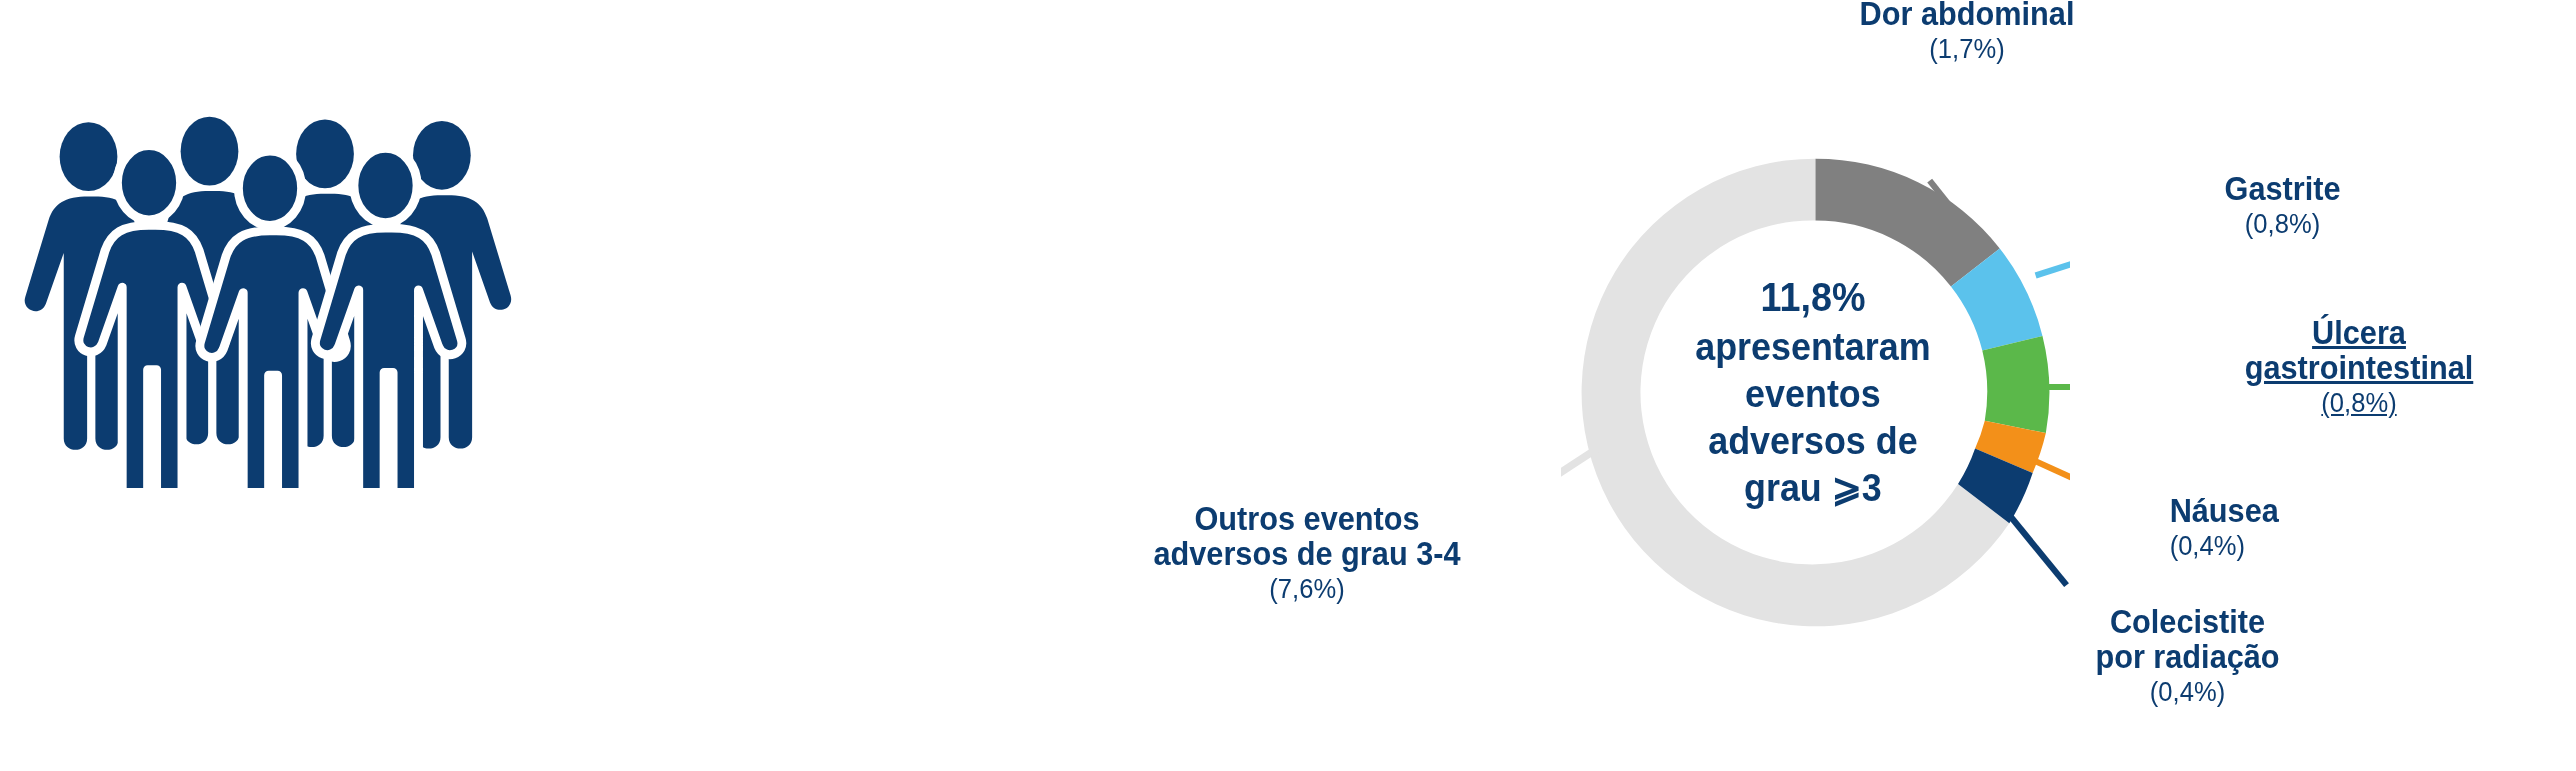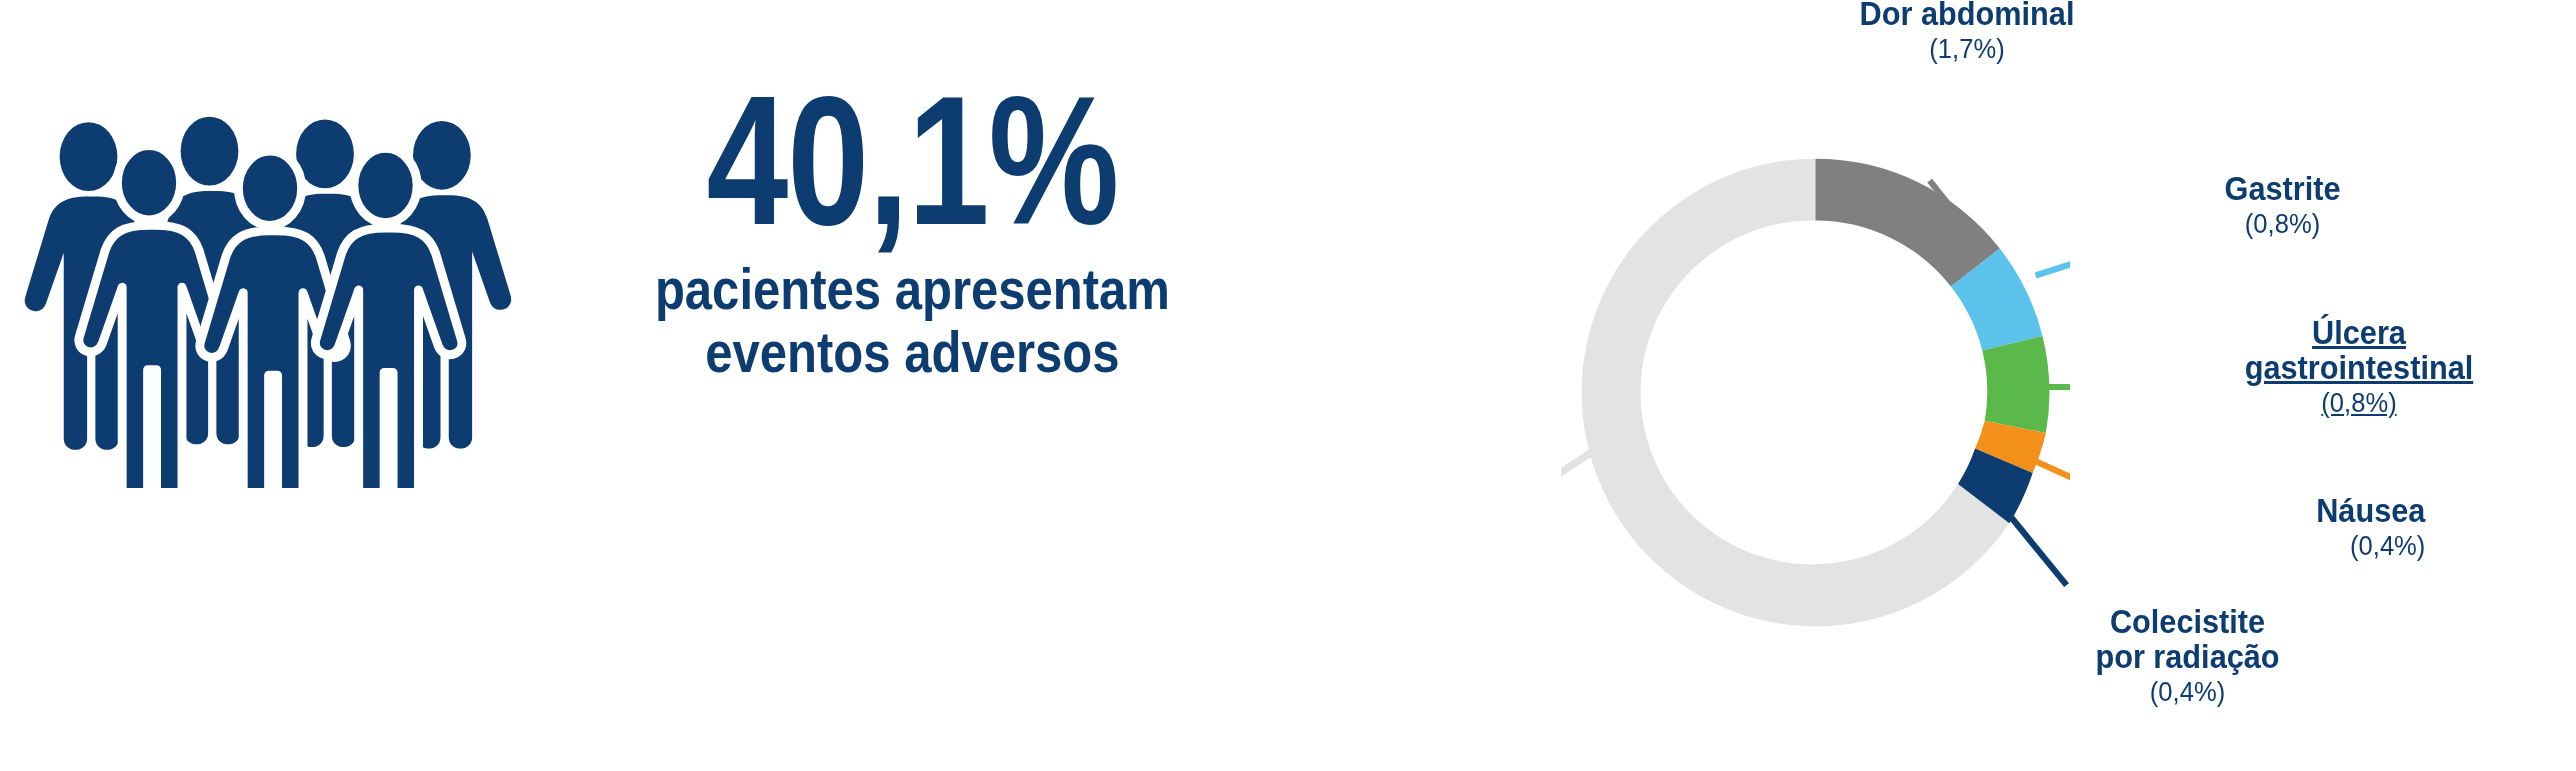--- a/index.html
+++ b/index.html
@@ -63,21 +63,21 @@
     font-size:27.5px;font-weight:400;line-height:1.12;margin-top:2.1px;
     font-family:"Liberation Sans Narrow","Liberation Sans",sans-serif;
     transform:scaleX(0.93);transform-origin:center top;
   }
   .callout.center{text-align:center;}
   .callout.left{text-align:center;}
 
   #callout-dor-abdominal{left:1740px;top:-2.8px;width:454px;text-align:center;}
   #callout-gastrite{left:2145px;top:172px;width:275px;}
   #callout-ulcera{left:2187px;top:316px;width:344px;text-align:center;text-decoration:underline;}
-  #callout-nausea{left:2160px;top:494px;width:275px;text-align:right;}
+  #callout-nausea{left:2160px;top:494px;width:275px;text-align:left;}
   #callout-colecistite{left:1995px;top:605px;width:385px;text-align:center;}
   #callout-outros{left:1032px;top:502px;width:550px;text-align:center;}
 </style>
 </head>
 <body>
 
 <div class="infographic">
 
   <svg id="people-icon" viewBox="0 0 760 560" xmlns="http://www.w3.org/2000/svg" aria-hidden="true">
     <g fill="#0C3C70">
@@ -107,25 +107,20 @@
         <ellipse cx="372" cy="124" rx="46" ry="54"></ellipse>
         <path d="M372 186 c-38 0 -55 11 -64 37 l-37 124 c-7 22 24 33 33 11 l29 -82 l0 0 l0 294 c0 24 37 24 37 0 l0 -174 l13 0 l0 174 c0 24 37 24 37 0 l0 -294 l29 82 c9 22 40 11 33 -11 l-37 -124 c-9 -26 -26 -37 -64 -37 z"></path>
       </g>
       <g stroke="#FFFFFF" stroke-width="13" stroke-linejoin="round">
         <ellipse cx="540" cy="120" rx="46" ry="54"></ellipse>
         <path d="M540 182 c-38 0 -55 11 -64 37 l-37 124 c-7 22 24 33 33 11 l29 -82 l0 0 l0 294 c0 24 37 24 37 0 l0 -174 l13 0 l0 174 c0 24 37 24 37 0 l0 -294 l29 82 c9 22 40 11 33 -11 l-37 -124 c-9 -26 -26 -37 -64 -37 z"></path>
       </g>
     </g>
   </svg>
 
-  <div id="headline-block">
-    <div id="big-stat">40,1%</div>
-    <div id="headline-sub">pacientes apresentam
-eventos adversos</div>
-  </div>
 
   <svg id="donut-chart" viewBox="0 0 740 740" xmlns="http://www.w3.org/2000/svg" aria-hidden="true">
 
     <path fill="#E3E3E3" d="M 651.8 560.1
              A 340 340 0 1 1 370 30
              L 370 120
              A 250 250 0 1 0 577.2 503.0
              Z"></path>
 
     <path fill="#808080" d="M 370 30
@@ -159,20 +154,27 @@
              Z"></path>
 
     <line x1="536" y1="62" x2="582" y2="120" stroke="#808080" stroke-width="9"></line>
     <line x1="690" y1="200" x2="790" y2="168" stroke="#5BC2EC" stroke-width="9"></line>
     <line x1="705" y1="362" x2="812" y2="362" stroke="#5BB84A" stroke-width="9"></line>
     <line x1="690" y1="470" x2="800" y2="520" stroke="#F39019" stroke-width="9"></line>
     <line x1="650" y1="546" x2="735" y2="650" stroke="#0C3C70" stroke-width="9"></line>
     <line x1="52" y1="452" x2="-52" y2="520" stroke="#E3E3E3" stroke-width="11"></line>
   </svg>
 
+  <div id="donut-center-text">
+    <div class="pct">11,8%</div>
+    <div class="desc">apresentaram
+eventos
+adversos de
+grau ⩾3</div>
+  </div>
 
   <div class="callout center" id="callout-dor-abdominal">
     <div class="c-name">Dor abdominal</div>
     <div class="c-pct">(1,7%)</div>
   </div>
 
   <div class="callout center" id="callout-gastrite">
     <div class="c-name">Gastrite</div>
     <div class="c-pct">(0,8%)</div>
   </div>
@@ -187,15 +189,20 @@
     <div class="c-name">Náusea</div>
     <div class="c-pct">(0,4%)</div>
   </div>
 
   <div class="callout center" id="callout-colecistite">
     <div class="c-name">Colecistite
 por radiação</div>
     <div class="c-pct">(0,4%)</div>
   </div>
 
+  <div class="callout left" id="callout-outros">
+    <div class="c-name">Outros eventos
+adversos de grau 3-4</div>
+    <div class="c-pct">(7,6%)</div>
+  </div>
 
 </div>
 
 
 </body></html>

